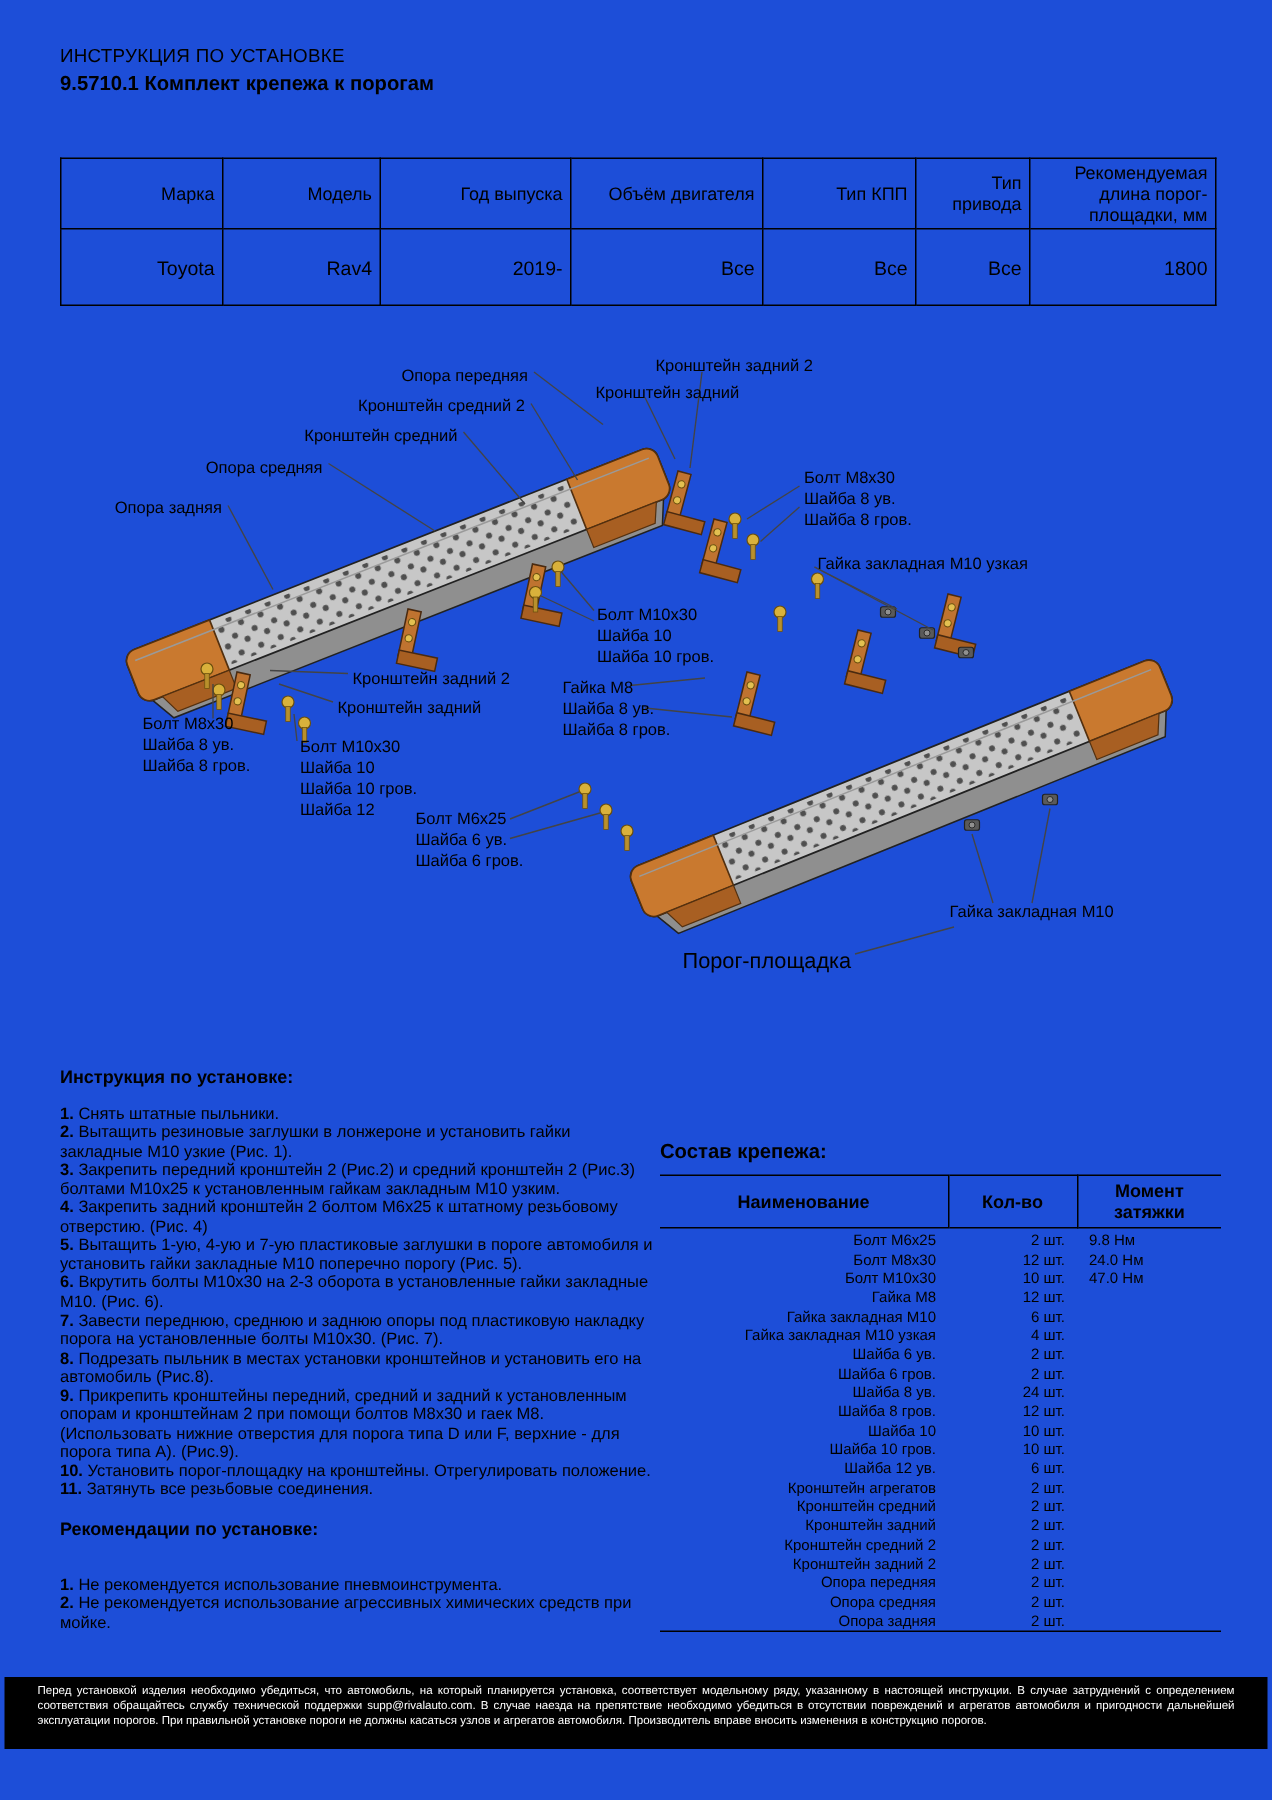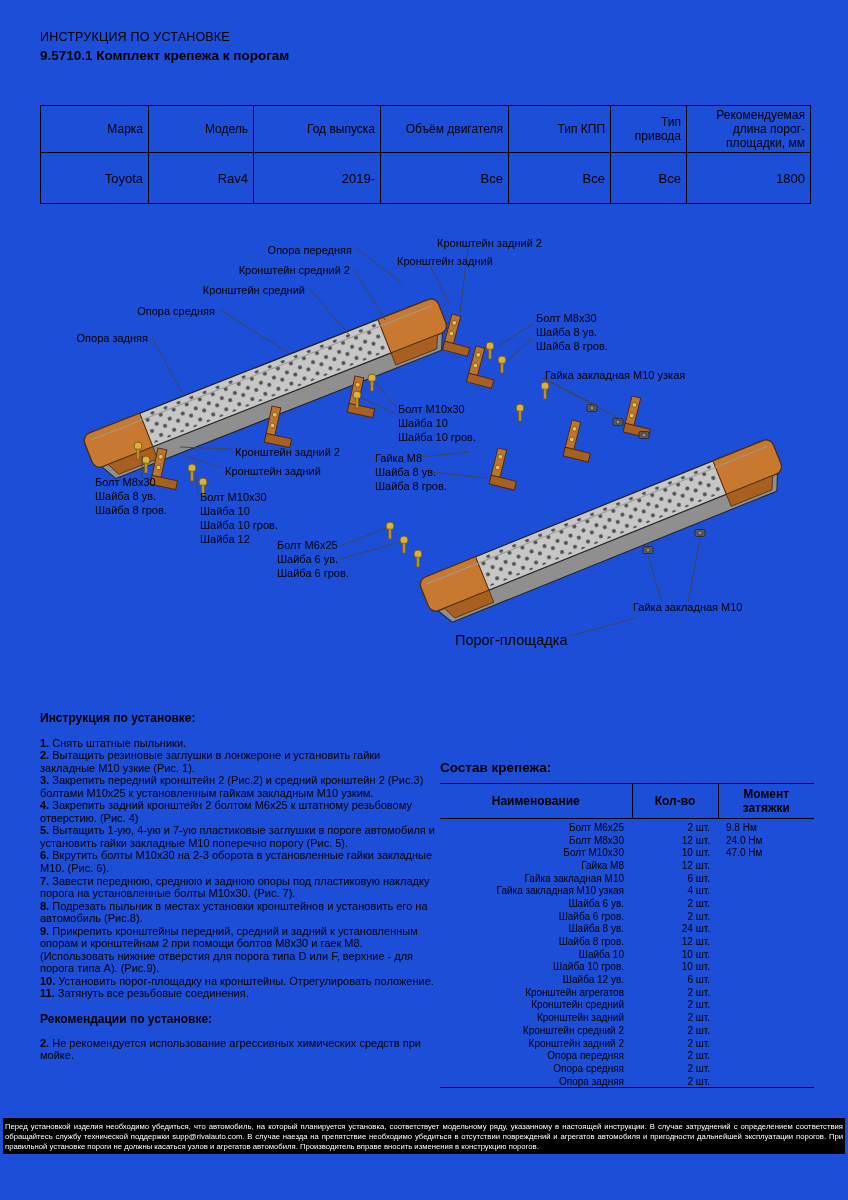--- a/index.html
+++ b/index.html
@@ -38,22 +38,22 @@
   .parts-table th{font-size:12px;font-weight:bold;border-top:1.5px solid #000;border-bottom:1.5px solid #000;padding:3px 2px}
   .parts-table th.mid{border-left:1px solid #000;border-right:1px solid #000}
   .parts-table td{font-size:10px;padding:0 8px;height:12.7px;vertical-align:middle}
   .parts-table tbody tr:first-child td{padding-top:2px}
   .parts-table tbody tr:last-child td{border-bottom:1px solid #000}
   .pname{text-align:right;width:176px}
   .pqty{text-align:right;width:70px}
   .ptq{text-align:left}
 
   
-  .footer{position:absolute;left:3px;right:3px;top:1118px;height:36px;box-sizing:border-box;
-          background:#000;color:#fff;font-size:7.7px;line-height:1.3;padding:4px 2px;text-align:justify}
+  .footer{position:absolute;left:3px;right:3px;top:1118px;height:48px;box-sizing:border-box;
+          background:#000;color:#fff;font-size:7.7px;line-height:1.3;padding:4px 22px;text-align:justify}
 </style>
 </head>
 <body>
 
 <div class="page">
 
   <div class="header">
     <div class="doc-title">ИНСТРУКЦИЯ ПО УСТАНОВКЕ</div>
     <div class="doc-subtitle">9.5710.1 Комплект крепежа к порогам</div>
   </div>
@@ -245,21 +245,22 @@
     <p class="step"><span class="num">4.</span> <span>Закрепить задний кронштейн 2 болтом М6х25 к штатному резьбовому отверстию. (Рис. 4)</span></p>
     <p class="step"><span class="num">5.</span> <span>Вытащить 1-ую, 4-ую и 7-ую пластиковые заглушки в пороге автомобиля и установить гайки закладные М10 поперечно порогу (Рис. 5).</span></p>
     <p class="step"><span class="num">6.</span> <span>Вкрутить болты М10х30 на 2-3 оборота в установленные гайки закладные М10. (Рис. 6).</span></p>
     <p class="step"><span class="num">7.</span> <span>Завести переднюю, среднюю и заднюю опоры под пластиковую накладку порога на установленные болты М10х30. (Рис. 7).</span></p>
     <p class="step"><span class="num">8.</span> <span>Подрезать пыльник в местах установки кронштейнов и установить его на автомобиль (Рис.8).</span></p>
     <p class="step"><span class="num">9.</span> <span>Прикрепить кронштейны передний, средний и задний к установленным опорам и кронштейнам 2 при помощи болтов М8х30 и гаек М8. (Использовать нижние отверстия для порога типа D или F, верхние - для порога типа А). (Рис.9).</span></p>
     <p class="step"><span class="num">10.</span> <span>Установить порог-площадку на кронштейны. Отрегулировать положение.</span></p>
     <p class="step"><span class="num">11.</span> <span>Затянуть все резьбовые соединения.</span></p>
 
     <div class="recs">
-      <p class="sec-title" style="margin-bottom:10px">Рекомендации по установке:</p>
+      <p class="sec-title" style="margin-bottom:24px">Рекомендации по установке:</p>
+      <p class="step"><span class="num">1.</span> <span>Не рекомендуется использование пневмоинструмента.</span></p>
       <p class="step"><span class="num">2.</span> <span>Не рекомендуется использование агрессивных химических средств при мойке.</span></p>
     </div>
   </div>
 
   <div class="parts">
     <p class="parts-title">Состав крепежа:</p>
     <table class="parts-table">
       <thead>
         <tr>
           <th>Наименование</th>

